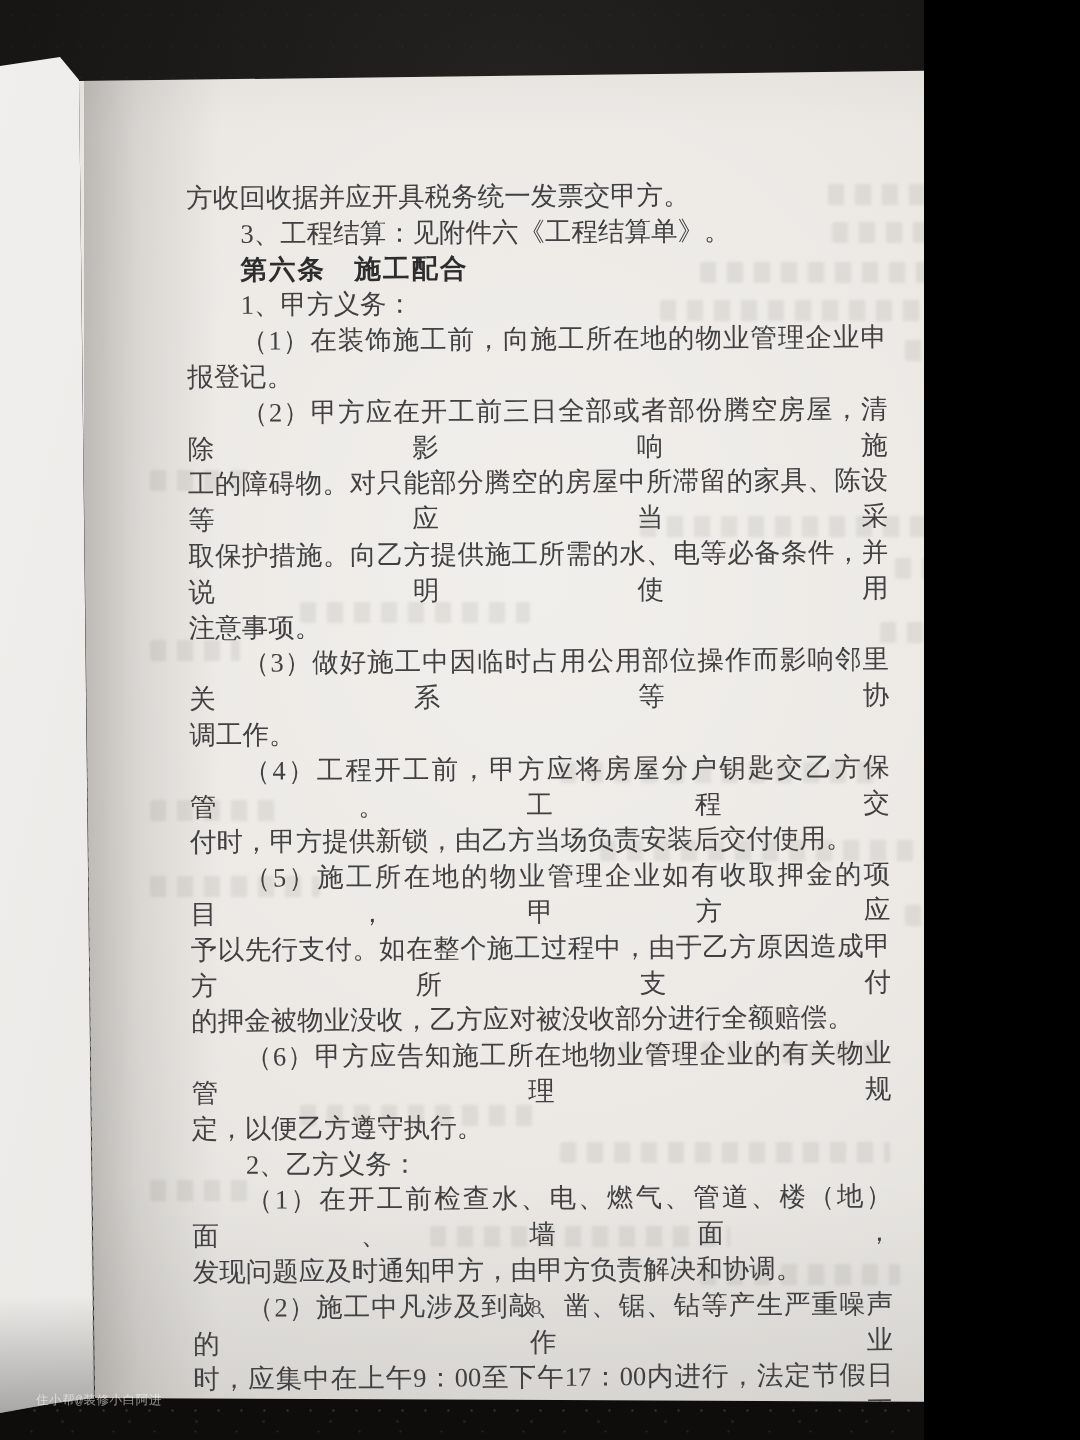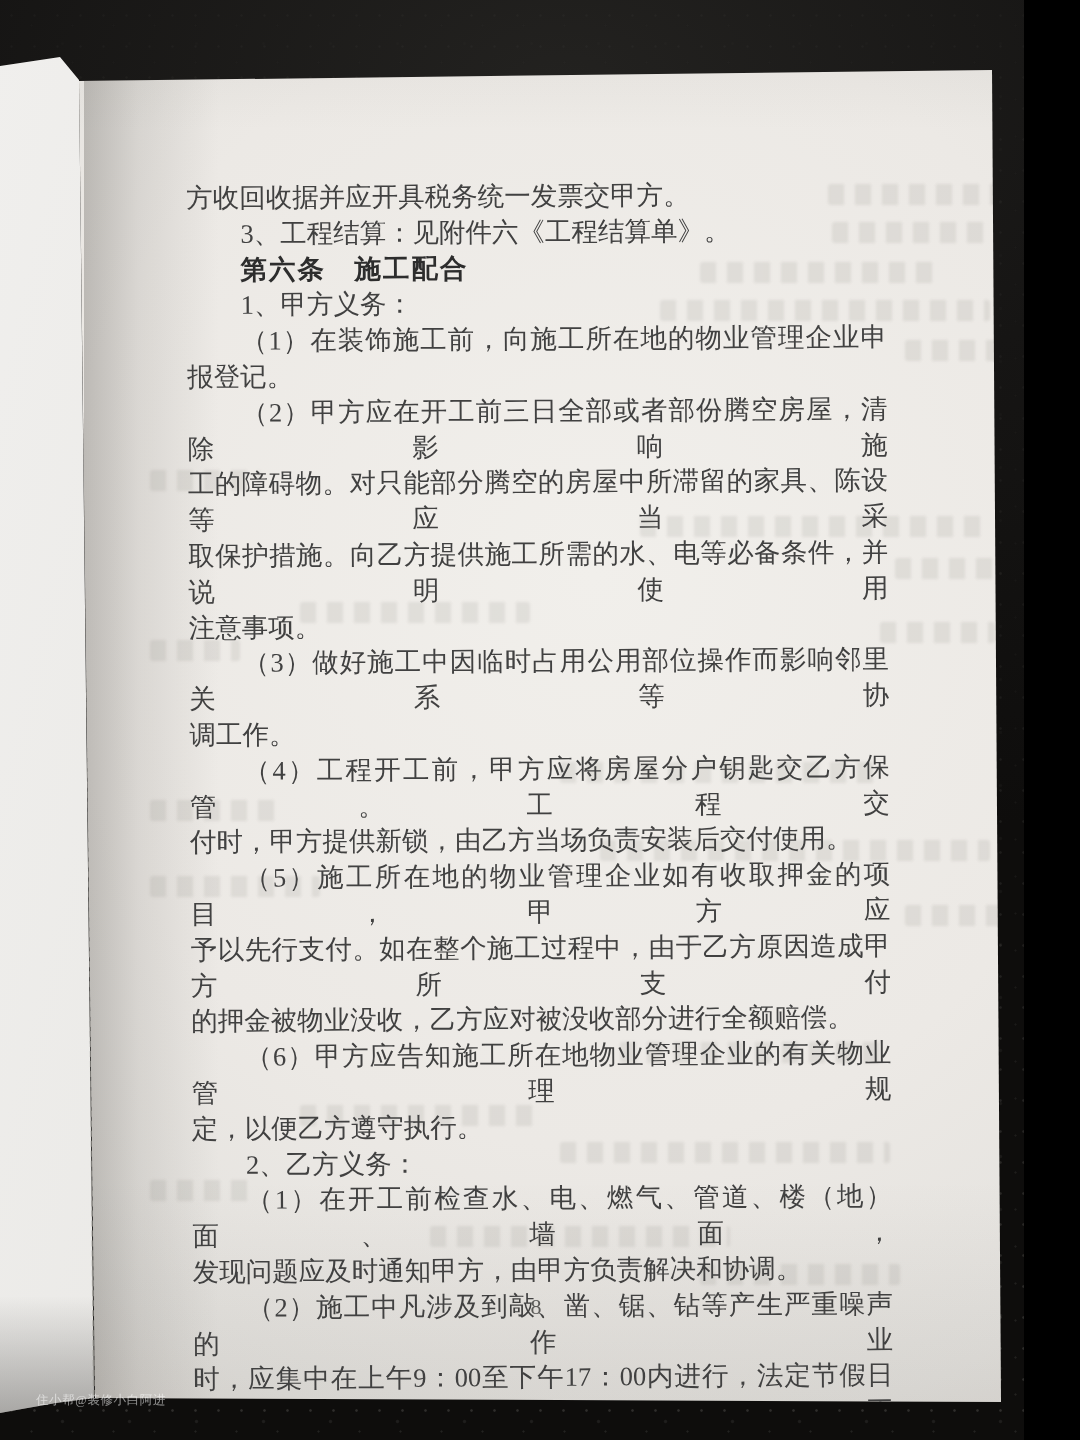--- a/index.html
+++ b/index.html
@@ -1,17 +1,17 @@
 <!DOCTYPE html>
 <html style="--ink: #414141; --heading-ink: #2D2D2D;"><head>
 <meta charset="utf-8">
 <style>
   html,body{margin:0;padding:0;background:#000;}
   .photo{
-    position:relative;width:1024px;height:1440px;overflow:hidden;
+    position:relative;width:924px;height:1440px;overflow:hidden;
     background:
       radial-gradient(120% 55% at 55% 6%, #232220 0%, #161514 48%, #0e0d0c 100%);
     font-family:"Liberation Serif","DejaVu Serif",serif;
   }
   
   .speckle{
     position:absolute;inset:0;pointer-events:none;
     background-image:
       radial-gradient(circle, rgba(219,217,209,0.17) 0.8px, transparent 1.7px),
       radial-gradient(circle, rgba(190,188,180,0.12) 0.7px, transparent 1.5px),
@@ -60,21 +60,21 @@
   .line{text-align:justify;text-align-last:left;text-justify:inter-character;}
   .line.full{text-align-last:justify;}
   .line.indent{text-indent:54px;}
   .line.bold{font-weight:bold;color:var(--heading-ink,#2d2d2d);letter-spacing:2px;}
   .page-number{
     position:absolute;left:186px;top:1294px;width:700px;text-align:center;
     font-size:22px;color:#5c5b59;
   }
   .watermark{
     position:absolute;left:36px;top:1392px;z-index:6;
-    font-family:Liberation Serif, serif;
+    font-family:Liberation Mono, monospace;
     font-size:12.5px;letter-spacing:.6px;color:rgba(255,255,255,.55);
     white-space:nowrap;
   }
 </style>
 </head>
 <body>
 
 <div class="photo">
   <div class="speckle"></div>
 

